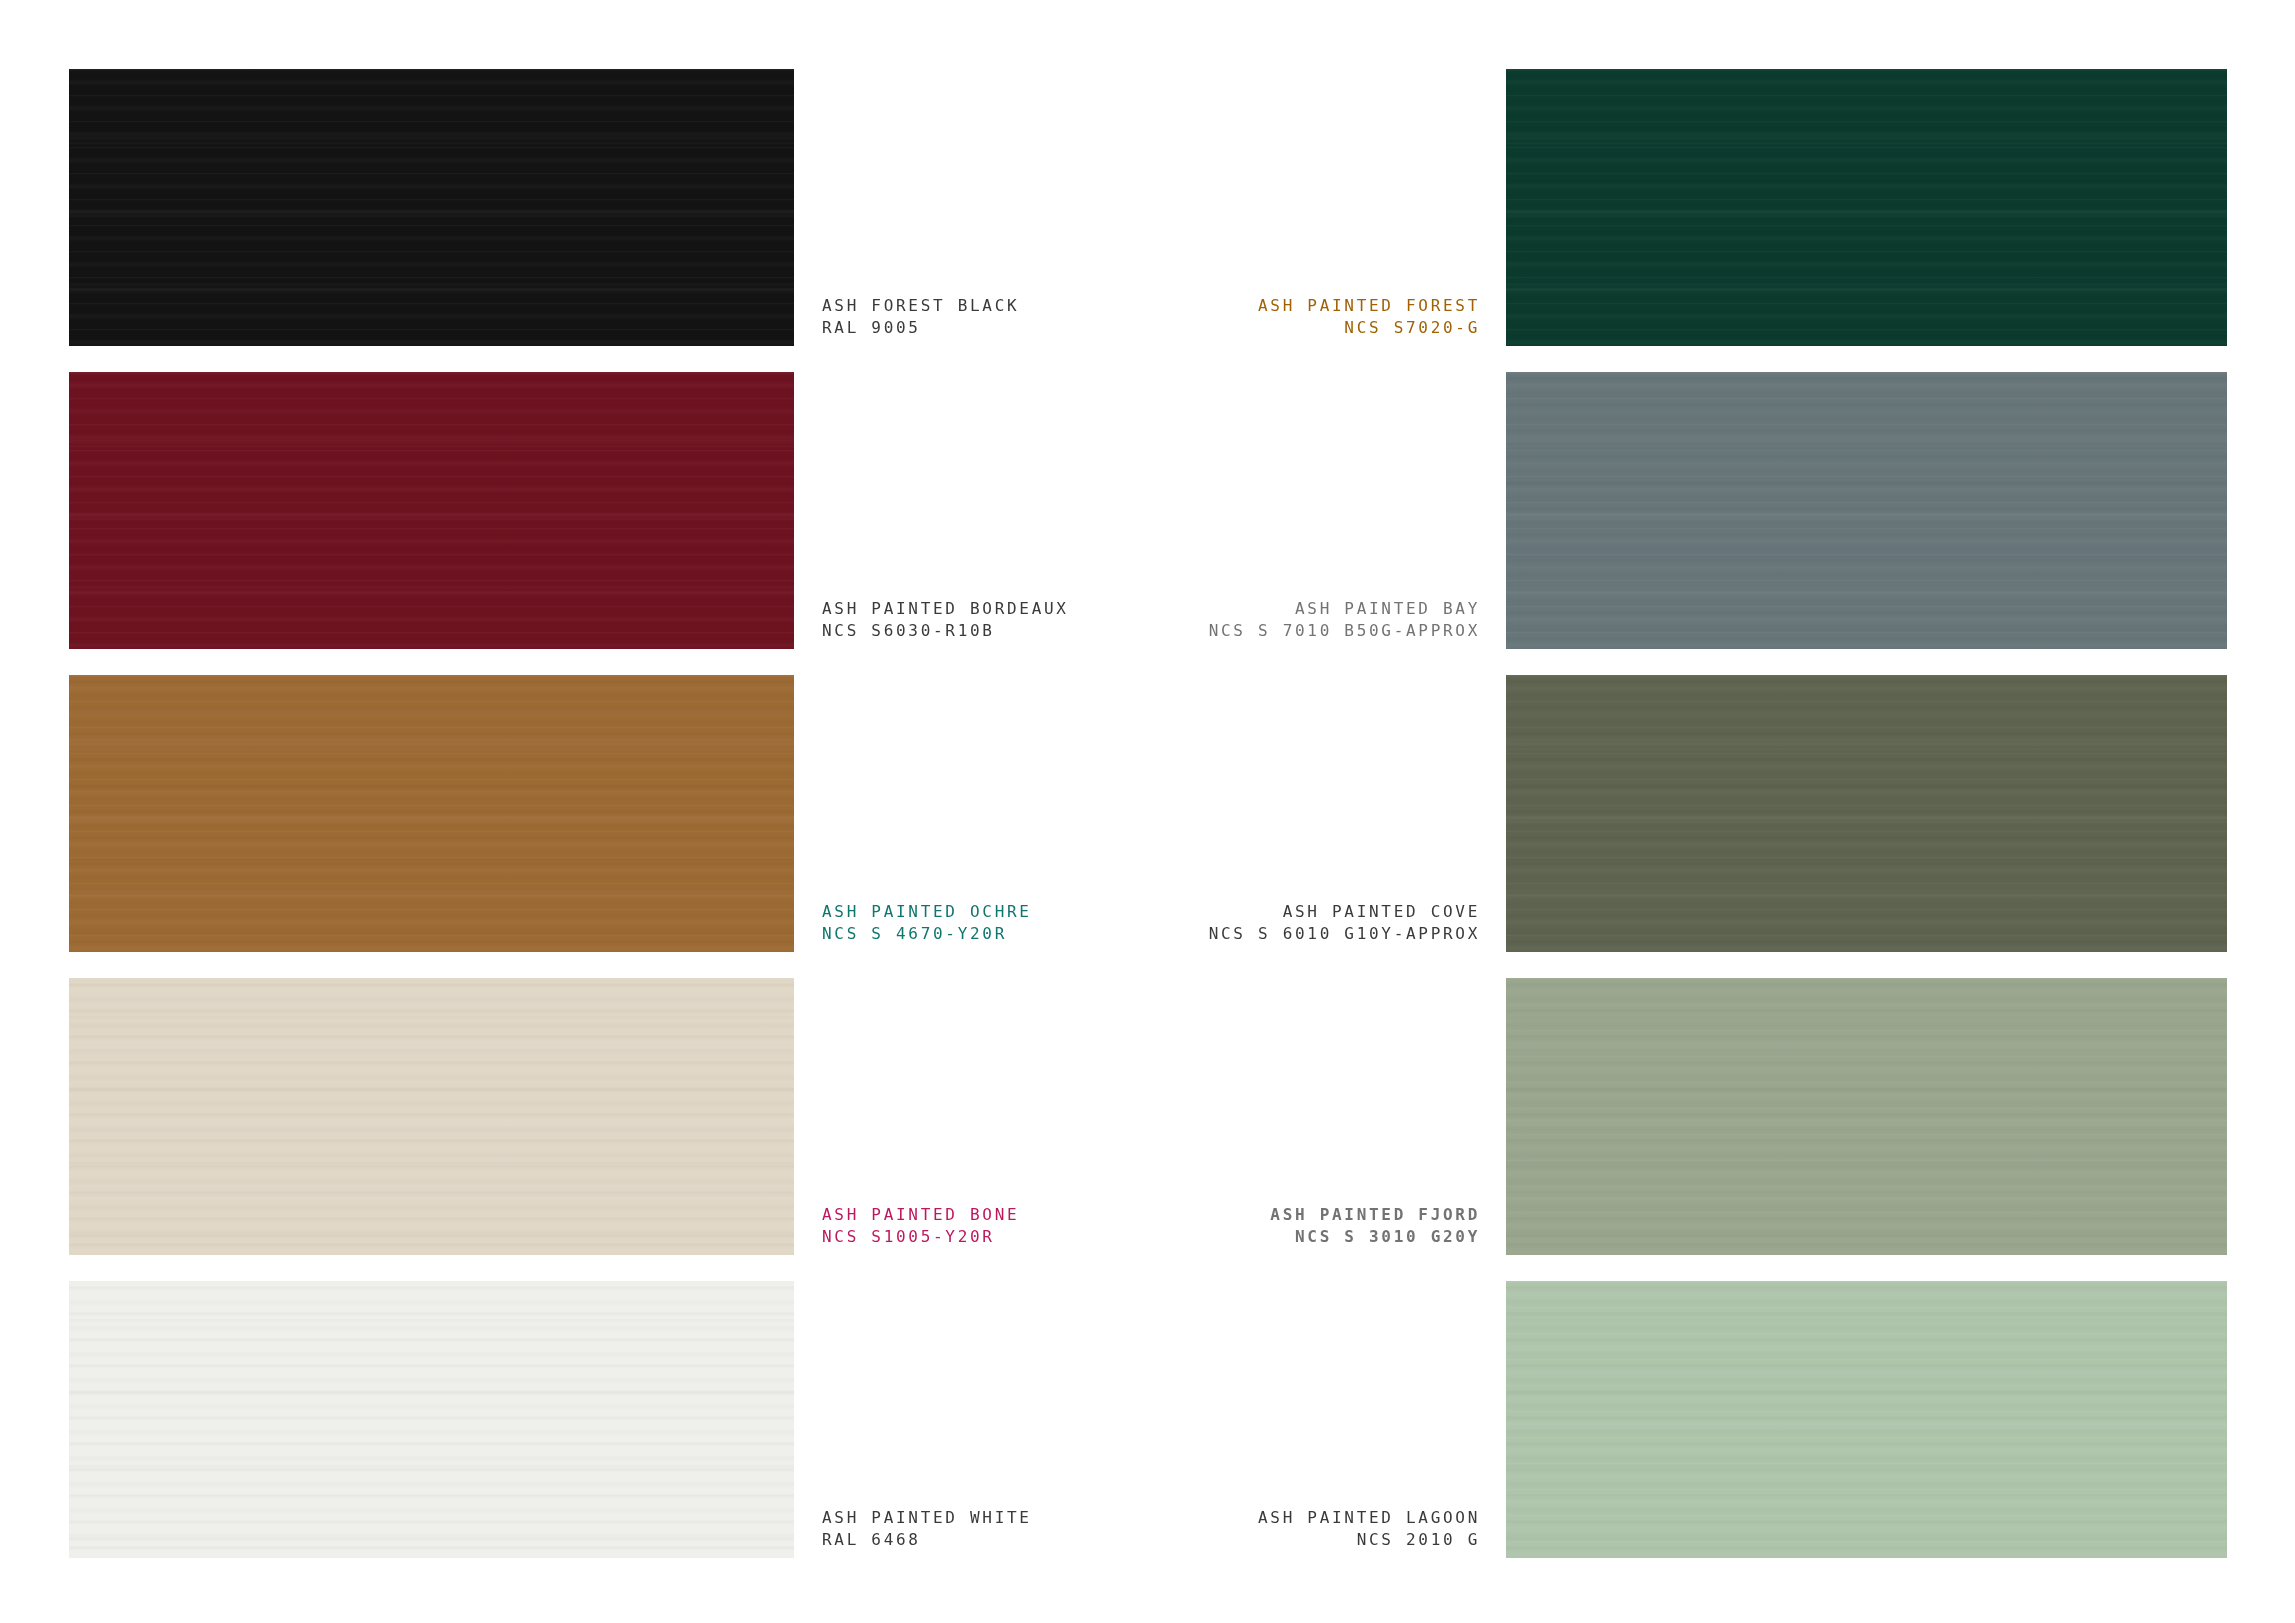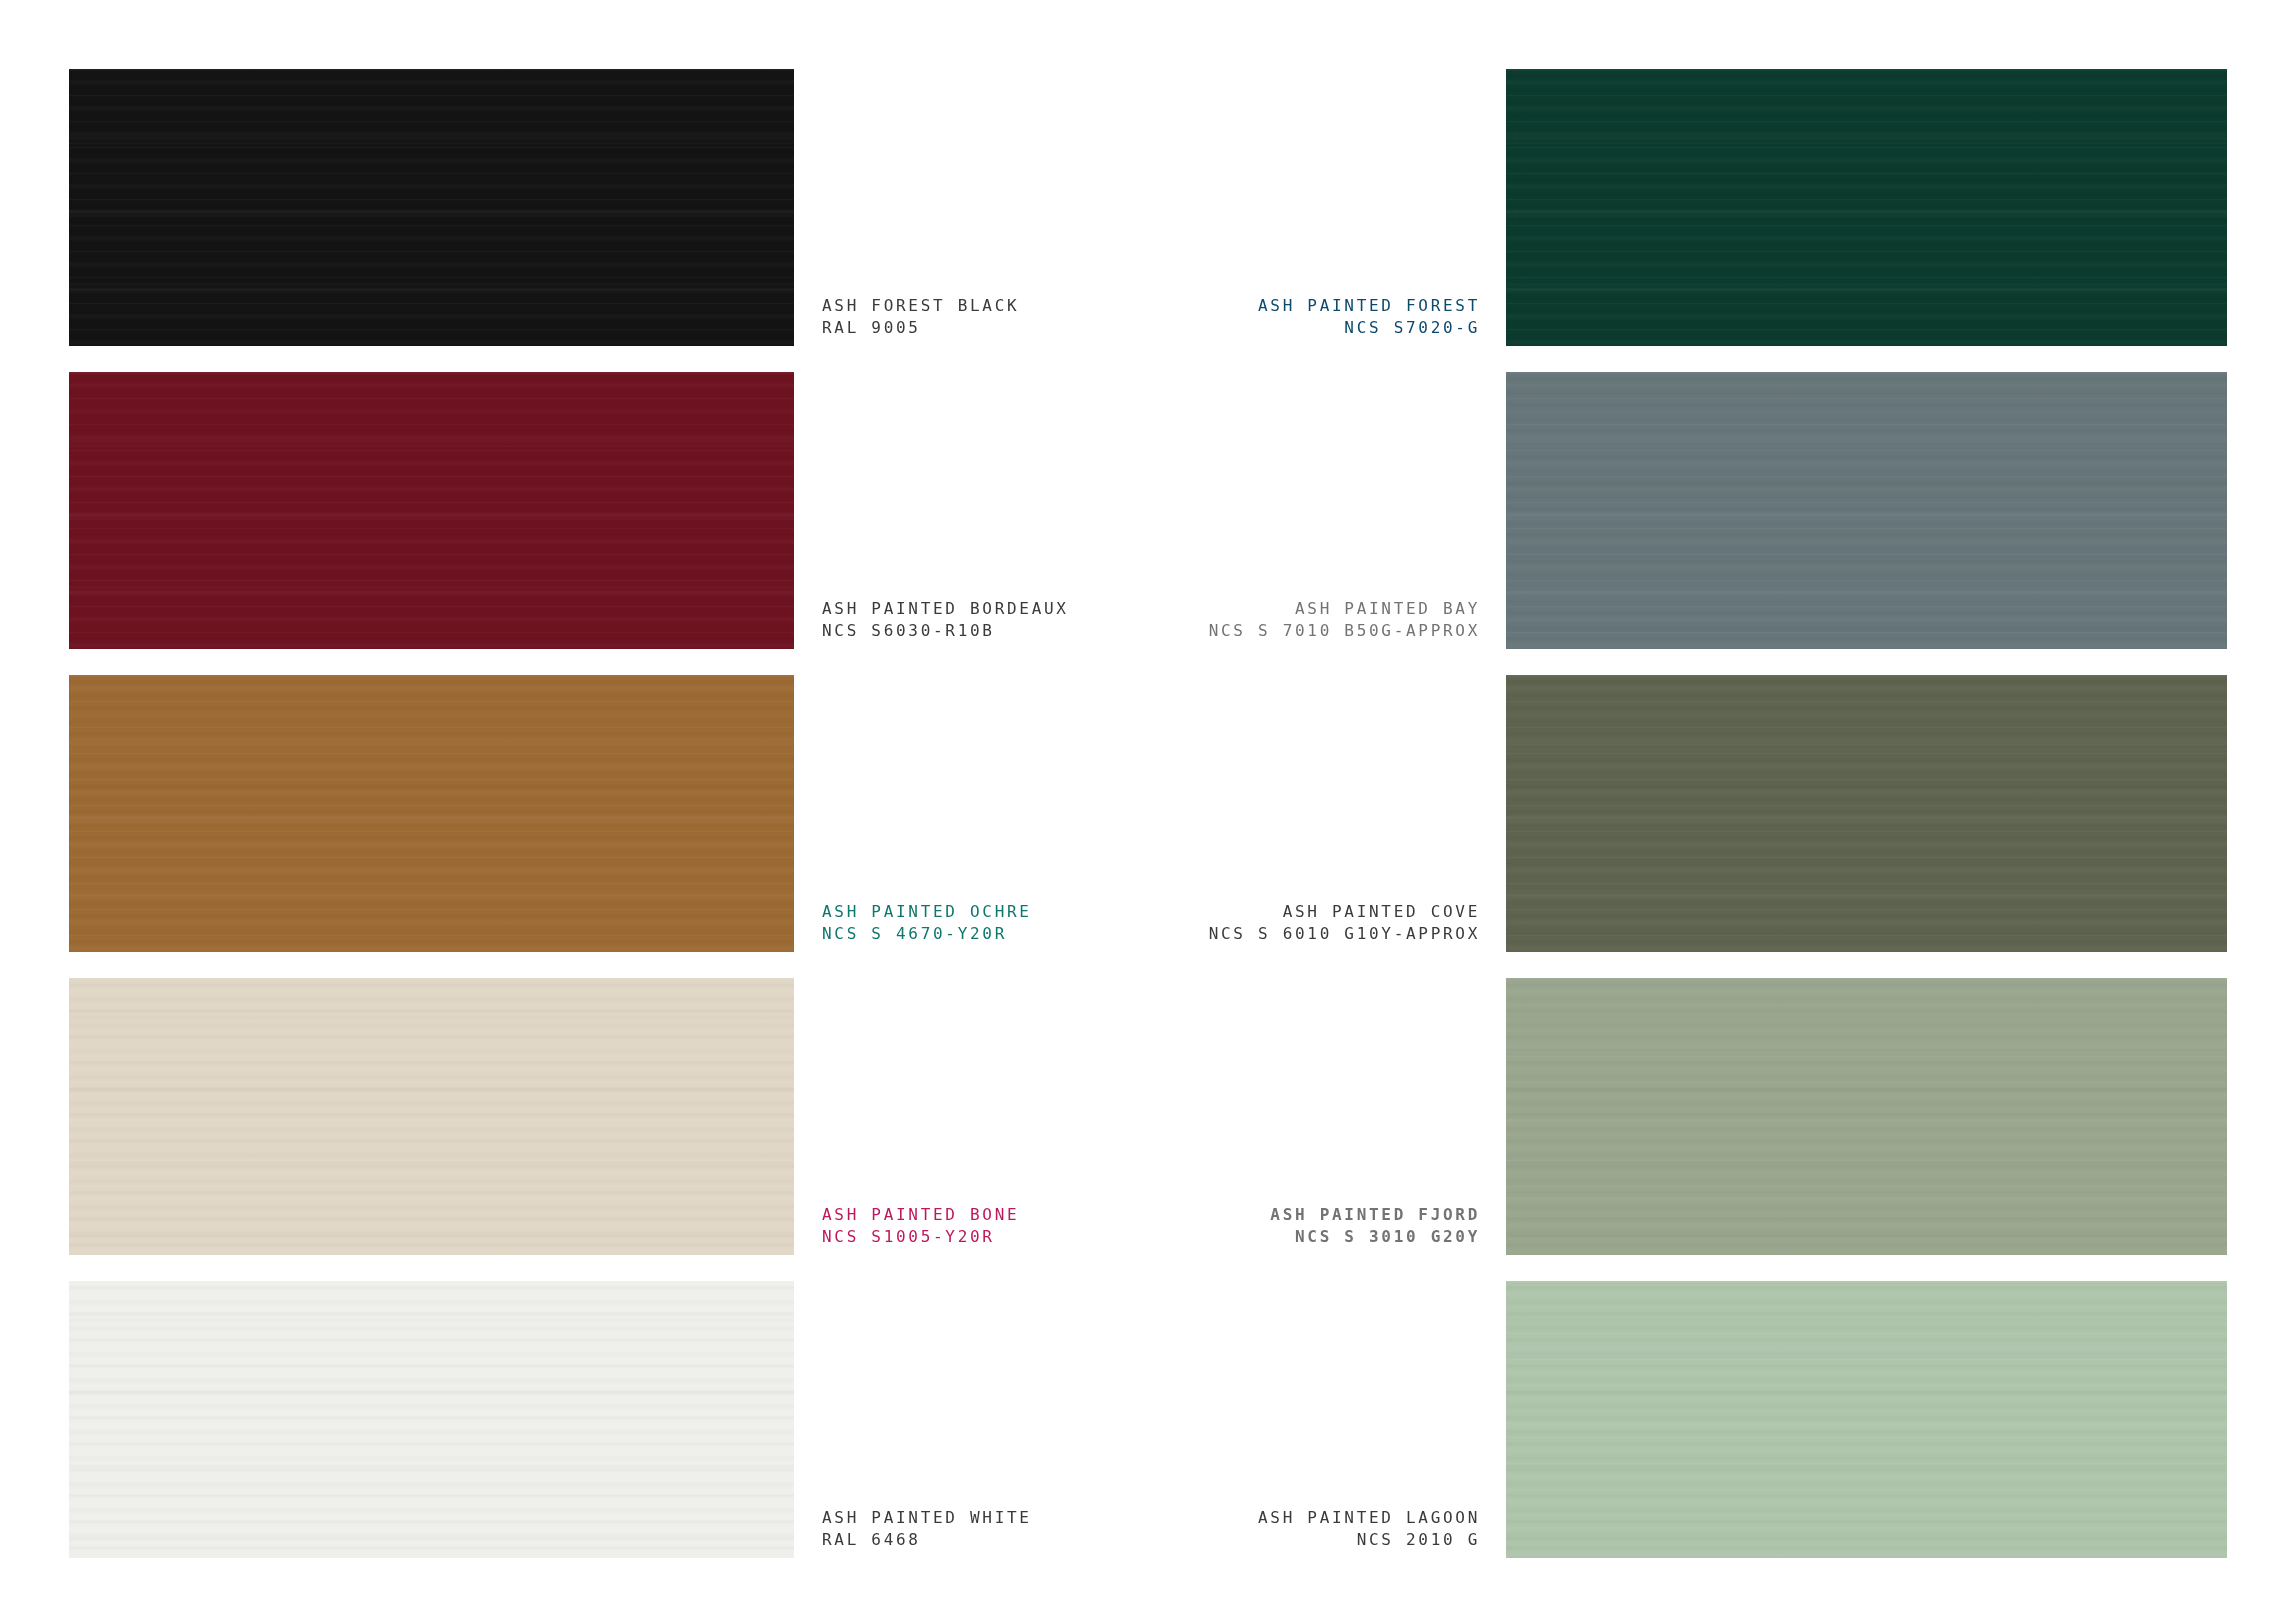--- a/index.html
+++ b/index.html
@@ -136,21 +136,21 @@
       <div class="caption caption-left" style="color: rgb(58, 58, 58);">
         <span class="name">ASH FOREST BLACK</span>
         <span class="code">RAL 9005</span>
       </div>
 
       <div class="swatch swatch-right">
         <div class="swatch-fill" style="background-color: rgb(11, 59, 46);"></div>
         <div class="grain"></div>
         <div class="grain-2"></div>
       </div>
-      <div class="caption caption-right" style="color: #0c4a6e;">
+      <div class="caption caption-right" style="color: #a16207;">
         <span class="name">ASH PAINTED FOREST</span>
         <span class="code">NCS S7020-G</span>
       </div>
     </div>
 
     <div class="row row-1">
       <div class="swatch swatch-left">
         <div class="swatch-fill" style="background-color: rgb(110, 18, 32);"></div>
         <div class="grain"></div>
         <div class="grain-2"></div>

